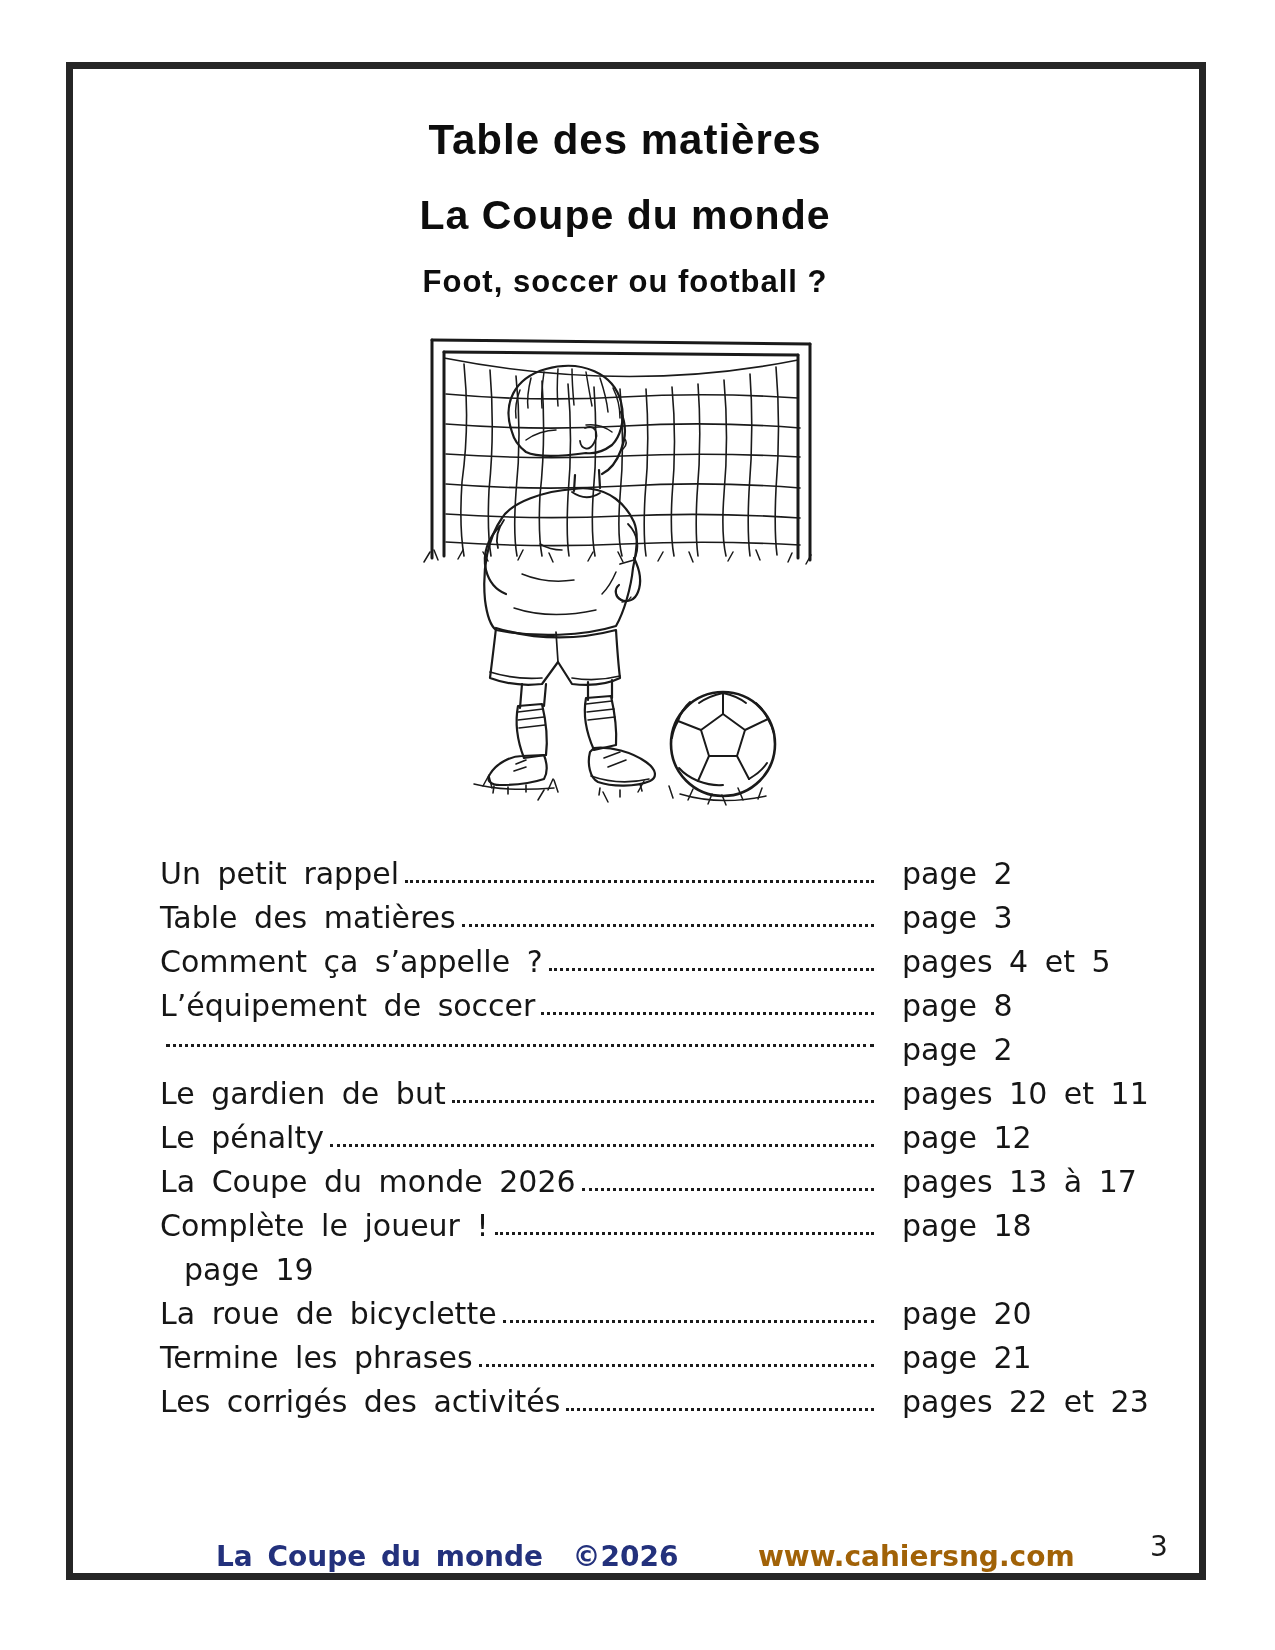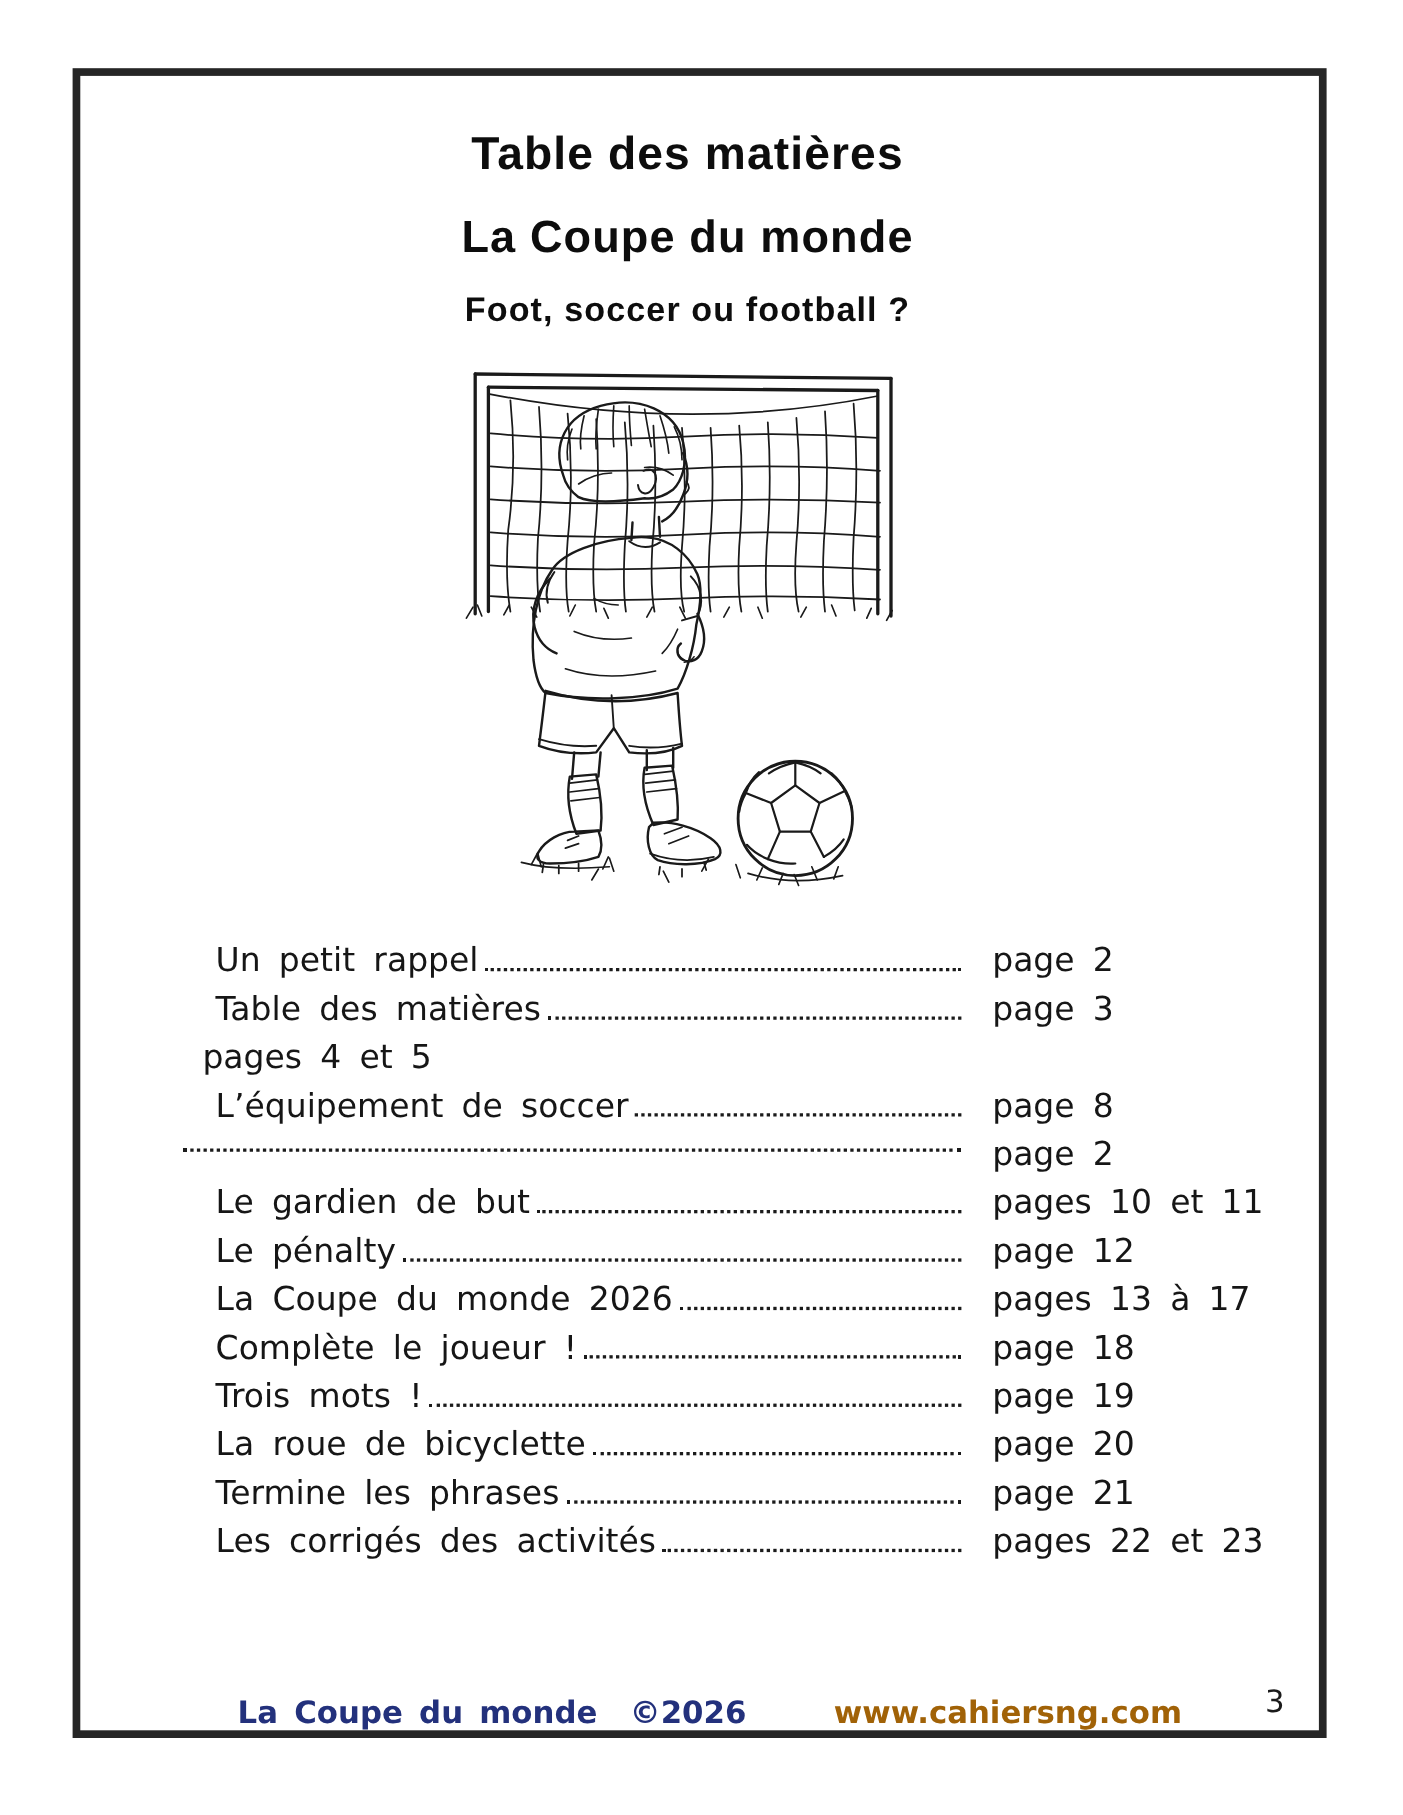--- a/index.html
+++ b/index.html
@@ -18,21 +18,21 @@
     font-family:"Liberation Sans","DejaVu Sans",sans-serif;
   }
   .title{top:116px;font-size:42px;}
   .book{top:192px;font-size:41px;}
   .tagline{top:250px;font-size:31px;margin-top:14px;}
   .illu{position:absolute;left:388px;top:312px;width:430px;height:500px;}
   .illu path,.illu circle{fill:none;stroke:#1a1a1a;stroke-linecap:round;stroke-linejoin:round;}
   .toc{position:absolute;left:160px;top:851px;width:900px;font-size:30px;word-spacing:7px;}
   .toc-row{display:flex;height:44px;align-items:center;}
   .toc-left{width:718px;display:flex;min-width:718px;}
-  .toc-title{white-space:nowrap;margin-left:36px;}
+  .toc-title{white-space:nowrap;}
   .toc-leader{flex:1;border-bottom:3px dotted #1b1b1b;margin:0 4px 8px 6px;min-width:20px;}
   .toc-page{margin-left:24px;white-space:nowrap;}
   .footer-navy{
     position:absolute;top:1540px;font-size:28px;font-weight:bold;color:#23317c;
     word-spacing:5px;font-family:"DejaVu Sans","Liberation Sans",sans-serif;white-space:nowrap;
   }
   .footer-book{left:216px;}
   .footer-site{left:758px;}
   .page-num{position:absolute;left:1150px;top:1530px;font-size:28px;color:#1a1a1a;}
 </style>
@@ -150,20 +150,24 @@
         <span class="toc-page">page 2</span>
       </div>
       <div class="toc-row">
         <div class="toc-left">
           <span class="toc-title">Table des matières</span>
           <span class="toc-leader"></span>
         </div>
         <span class="toc-page">page 3</span>
       </div>
       <div class="toc-row">
+        <div class="toc-left">
+          <span class="toc-title">Comment ça s’appelle ?</span>
+          <span class="toc-leader"></span>
+        </div>
         <span class="toc-page">pages 4 et 5</span>
       </div>
       <div class="toc-row">
         <div class="toc-left">
           <span class="toc-title">L’équipement de soccer</span>
           <span class="toc-leader"></span>
         </div>
         <span class="toc-page">page 8</span>
       </div>
       <div class="toc-row">
@@ -194,24 +198,20 @@
         <span class="toc-page">pages 13 à 17</span>
       </div>
       <div class="toc-row">
         <div class="toc-left">
           <span class="toc-title">Complète le joueur !</span>
           <span class="toc-leader"></span>
         </div>
         <span class="toc-page">page 18</span>
       </div>
       <div class="toc-row">
-        <div class="toc-left">
-          <span class="toc-title">Trois mots !</span>
-          <span class="toc-leader"></span>
-        </div>
         <span class="toc-page">page 19</span>
       </div>
       <div class="toc-row">
         <div class="toc-left">
           <span class="toc-title">La roue de bicyclette</span>
           <span class="toc-leader"></span>
         </div>
         <span class="toc-page">page 20</span>
       </div>
       <div class="toc-row">

